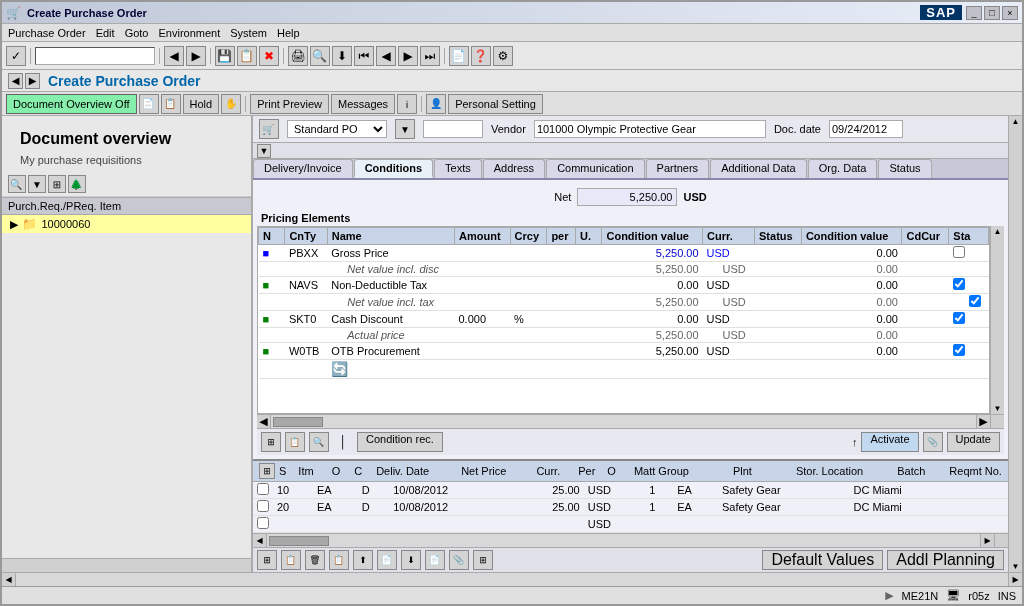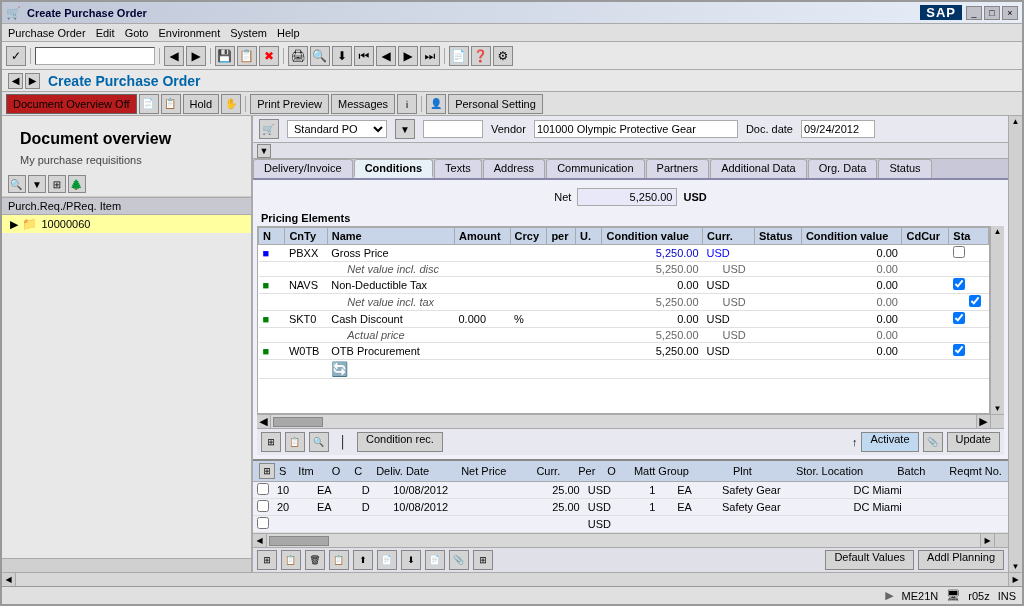--- a/index.html
+++ b/index.html
@@ -59,21 +59,21 @@
       display: flex;
       align-items: center;
       height: 24px;
       gap: 2px;
     }
     .action-btn {
       height: 20px; padding: 0 6px; background: #d4d4d4;
       border: 1px solid #888; cursor: pointer; font-size: 11px;
       display: flex; align-items: center; gap: 2px;
     }
-    .action-btn-active { background: #b91c1c; border: 1px solid #666; }
+    .action-btn-active { background: #86efac; border: 1px solid #666; }
 
     
     .main-content {
       display: flex;
       flex: 1;
       overflow: hidden;
     }
 
     
     .left-panel {
@@ -190,21 +190,21 @@
     }
     .items-table-container { overflow-y: auto; max-height: 75px; }
     .items-table { width: 100%; border-collapse: collapse; font-size: 11px; }
     .items-table td { padding: 1px 4px; border-bottom: 1px solid #e0e0e0; white-space: nowrap; }
 
     
     .items-toolbar {
       display: flex; align-items: center; padding: 2px 4px; gap: 4px;
       background: #e0e0e8; border-top: 1px solid #aaa;
     }
-    .items-btn { height: 20px; padding: 0 8px; background: #d4d4d4; border: 1px solid #888; cursor: pointer; font-size: 11px; }
+    .items-btn { height: 20px; padding: 0 8px; background: #d4d4d4; border: 1px solid #888; cursor: pointer; font-size: 16px; }
 
     
     .status-bar {
       background: #e0e0e0; border-top: 1px solid #999;
       padding: 1px 6px; display: flex; align-items: center;
       justify-content: flex-end; height: 18px; gap: 8px;
     }
     .status-item { font-size: 11px; color: #000; }
 
     .window-title-area {
@@ -328,21 +328,21 @@
     <div class="right-panel">
 
       <div class="po-header-row">
         <div class="icon-btn" style="font-size:10px;">🛒</div>
         <select class="po-select">
           <option>Standard PO</option>
         </select>
         <div class="icon-btn" style="font-size:10px;">▼</div>
         <input class="po-field-input" type="text" value="" style="width: 60px;">
         <span class="po-field-label">Vendor</span>
-        <input class="po-field-input" type="text" style="width: 204px;" value="101000 Olympic Protective Gear">
+        <input class="po-field-input" type="text" style="width: 232px;" value="101000 Olympic Protective Gear">
         <span class="po-field-label">Doc. date</span>
         <input class="po-field-input" type="text" value="09/24/2012" style="width: 74px;">
       </div>
 
       <div style="background:#e0e0e8;height:16px;display:flex;align-items:center;padding-left:4px;border-bottom:1px solid #aaa;">
         <div class="icon-btn" style="width:14px;height:14px;font-size:9px;">▼</div>
       </div>
 
       <div class="tabs-row">
         <div class="tab">Delivery/Invoice</div>

